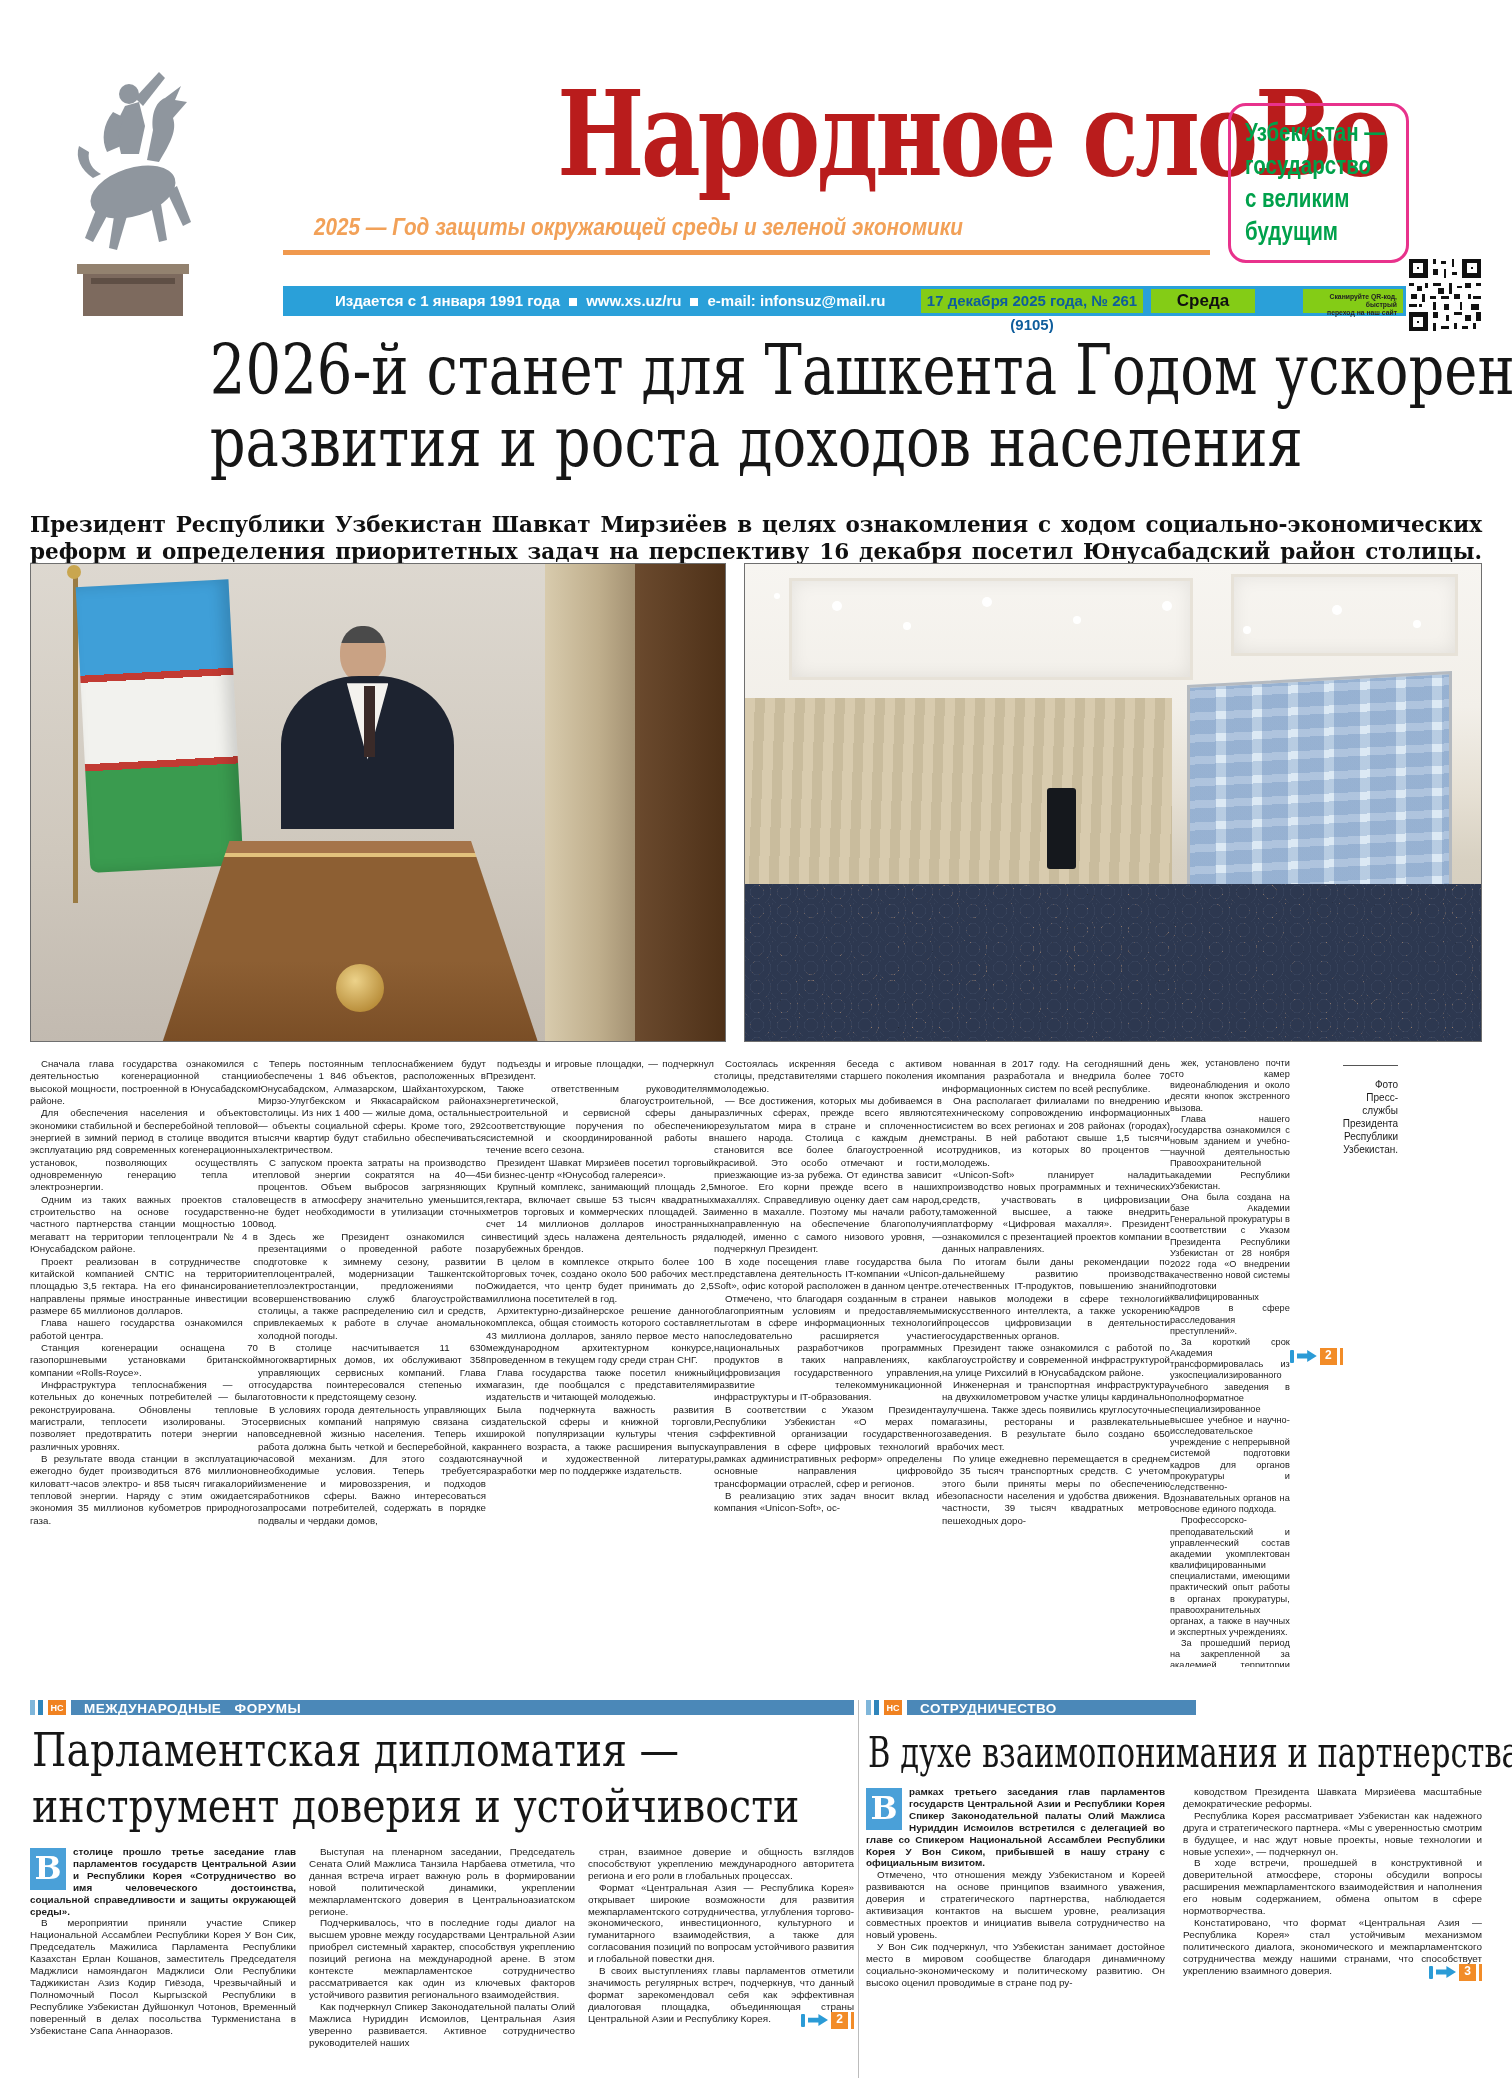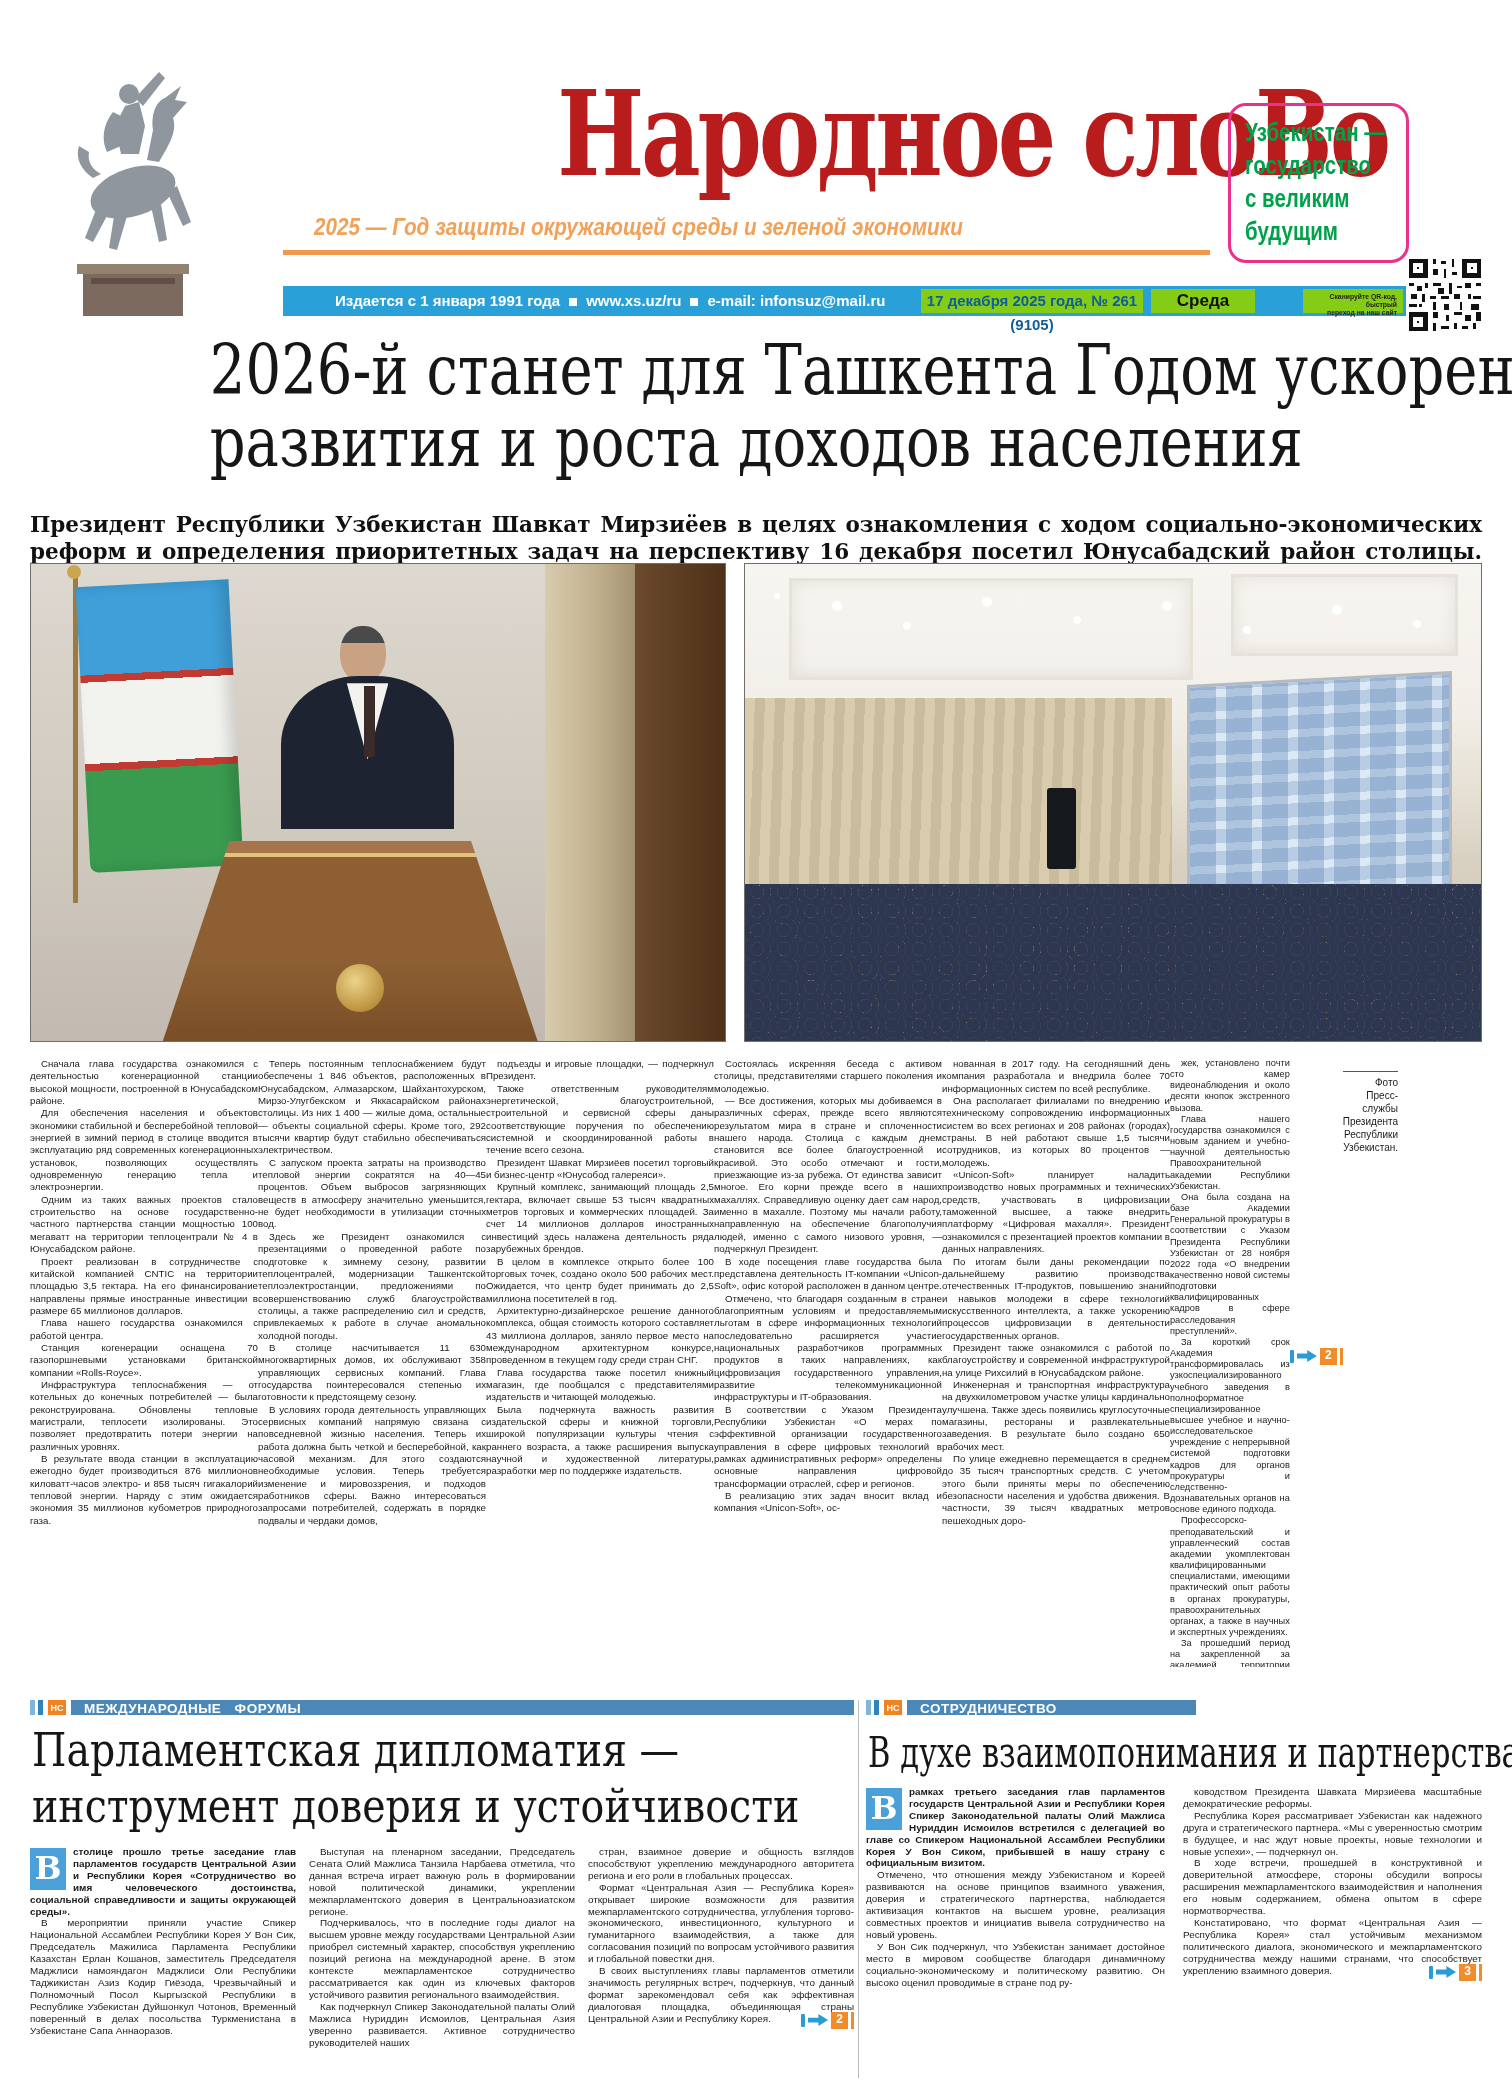--- a/index.html
+++ b/index.html
@@ -86,21 +86,21 @@
           repeating-radial-gradient(circle at 12px 8px, #2d3850 0 6px, rgba(0,0,0,0) 7px),
           repeating-radial-gradient(circle at 25px 16px, #3a465f 0 5px, rgba(0,0,0,0) 6px),
           repeating-radial-gradient(circle at 8px 5px, #a2836d 0 2.5px, rgba(0,0,0,0) 3.5px);
         background-size:27px 19px, 41px 23px, 53px 29px; }
 
   
   .ucols { left:30px; top:1058px; width:1452px; height:609px; display:flex; }
   .ucol  { width:228px; font-size:9.7px; line-height:12.35px; text-align:justify; overflow:hidden; }
   .para  { margin:0; text-indent:11px; }
   .ucol6 { font-size:9.2px; line-height:11.15px; display:flex; flex-direction:row; }
-  .credit { border-top:1px solid #555; margin-top:13px; padding-top:4px; text-align:right;
+  .credit { border-top:1px solid #555; margin-top:7px; padding-top:12px; text-align:right;
             font-size:10px; line-height:13px; }
 
   .cont { display:flex; justify-content:flex-end; align-items:center; gap:3px; margin-top:-13px; position:relative; }
   .cbar { width:4px; height:13px; background:#2b9bd6; border-radius:1px; }
   .carrow { width:20px; height:12px; background:#2b9bd6;
             clip-path:polygon(0 30%,52% 30%,52% 0,100% 50%,52% 100%,52% 70%,0 70%); }
   .cnum { width:17px; height:17px; background:#f28c28; color:#fff; font-weight:bold; font-size:12px;
           display:flex; align-items:center; justify-content:center; }
   .obar { width:3px; height:17px; background:#f28c28; }
 

